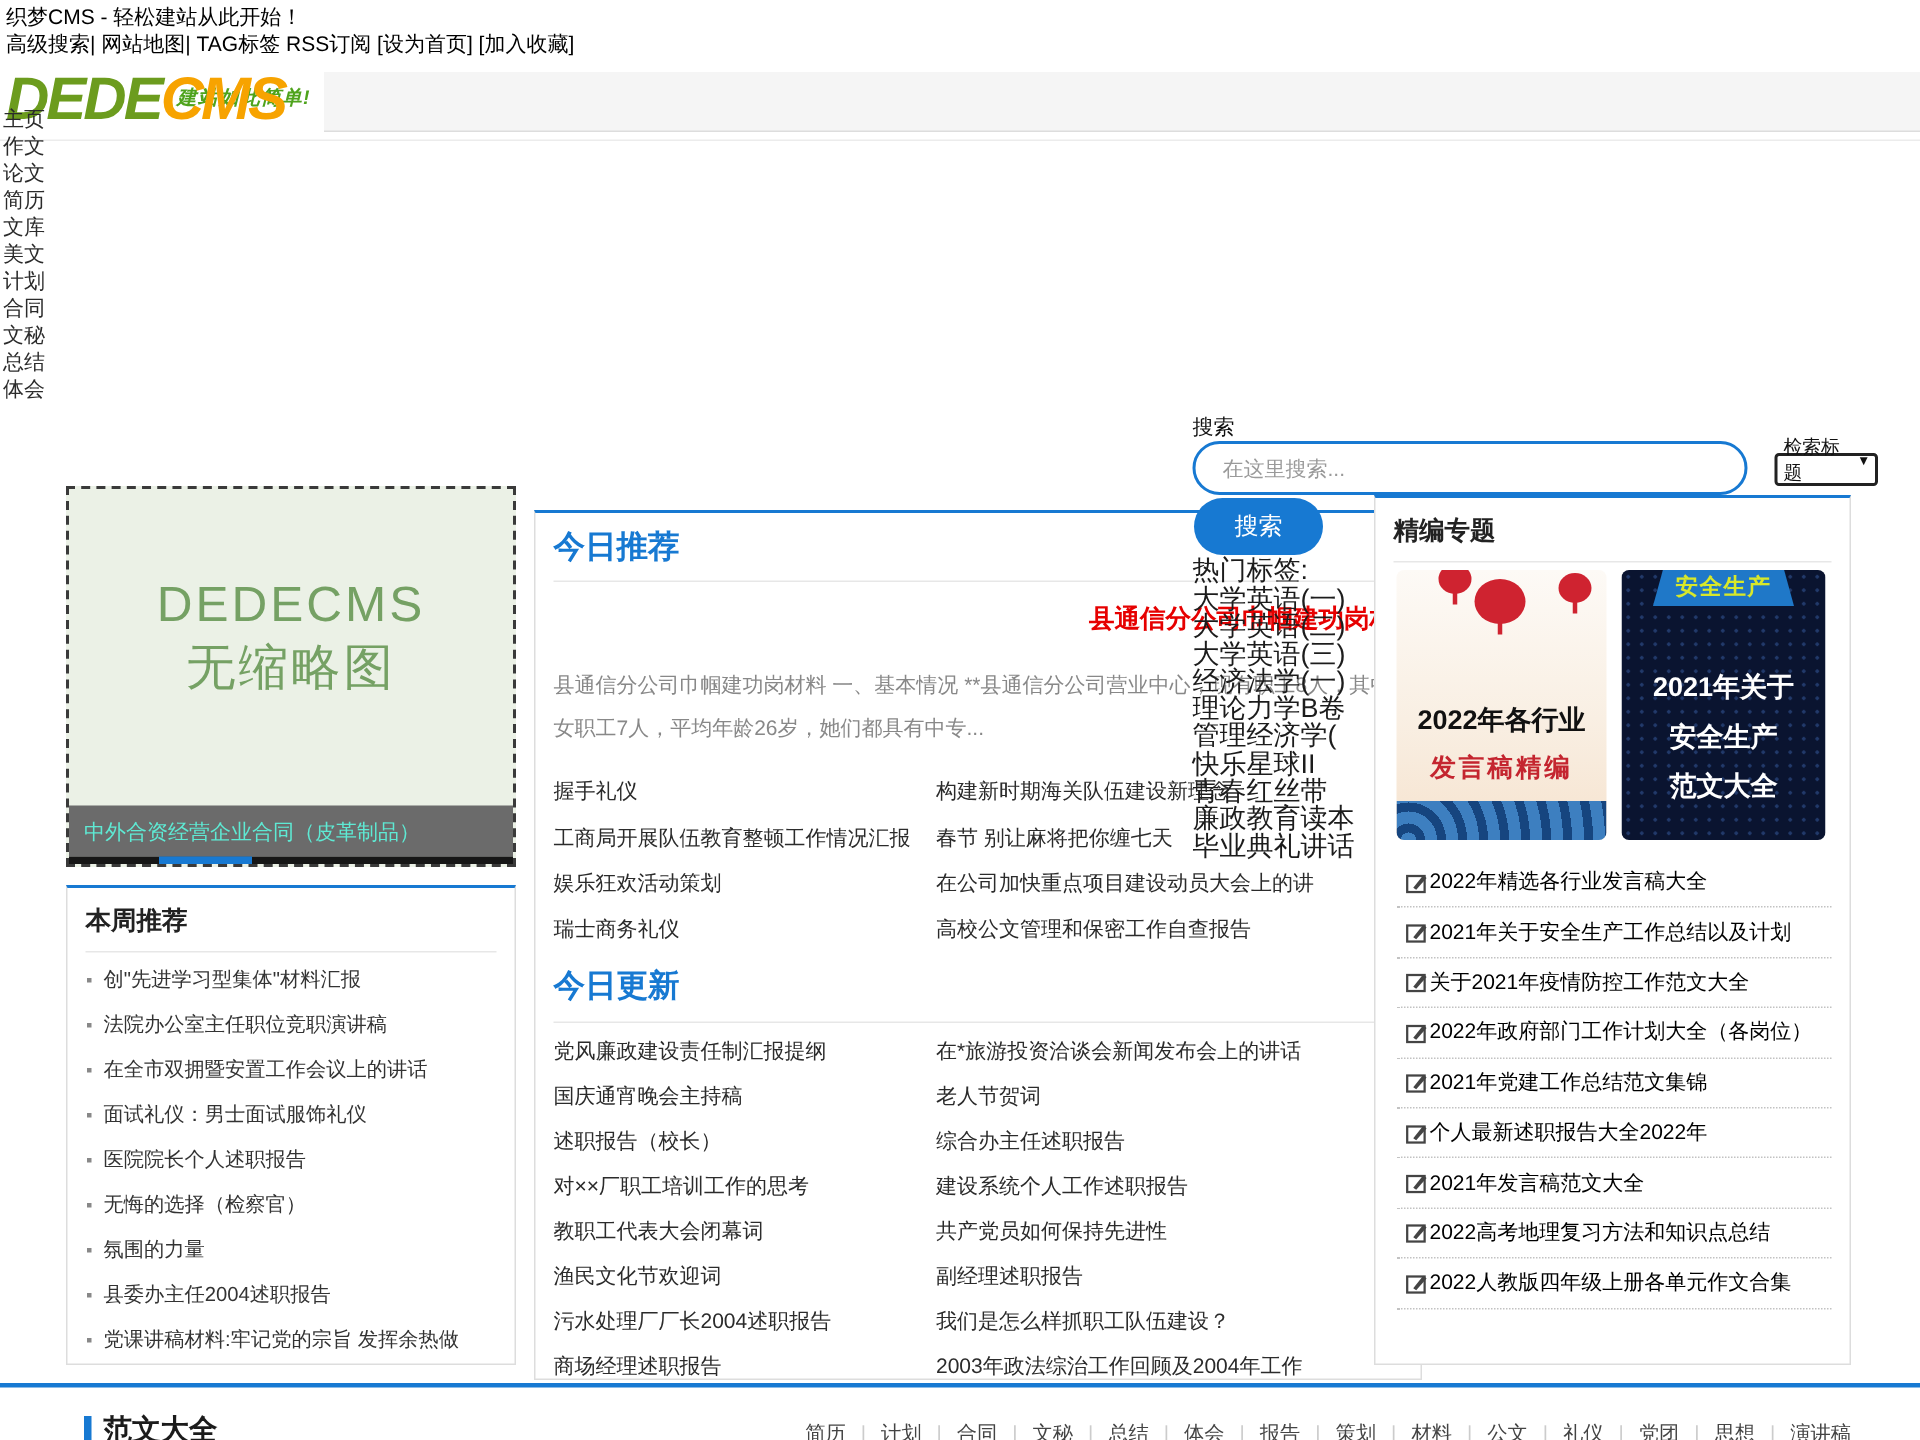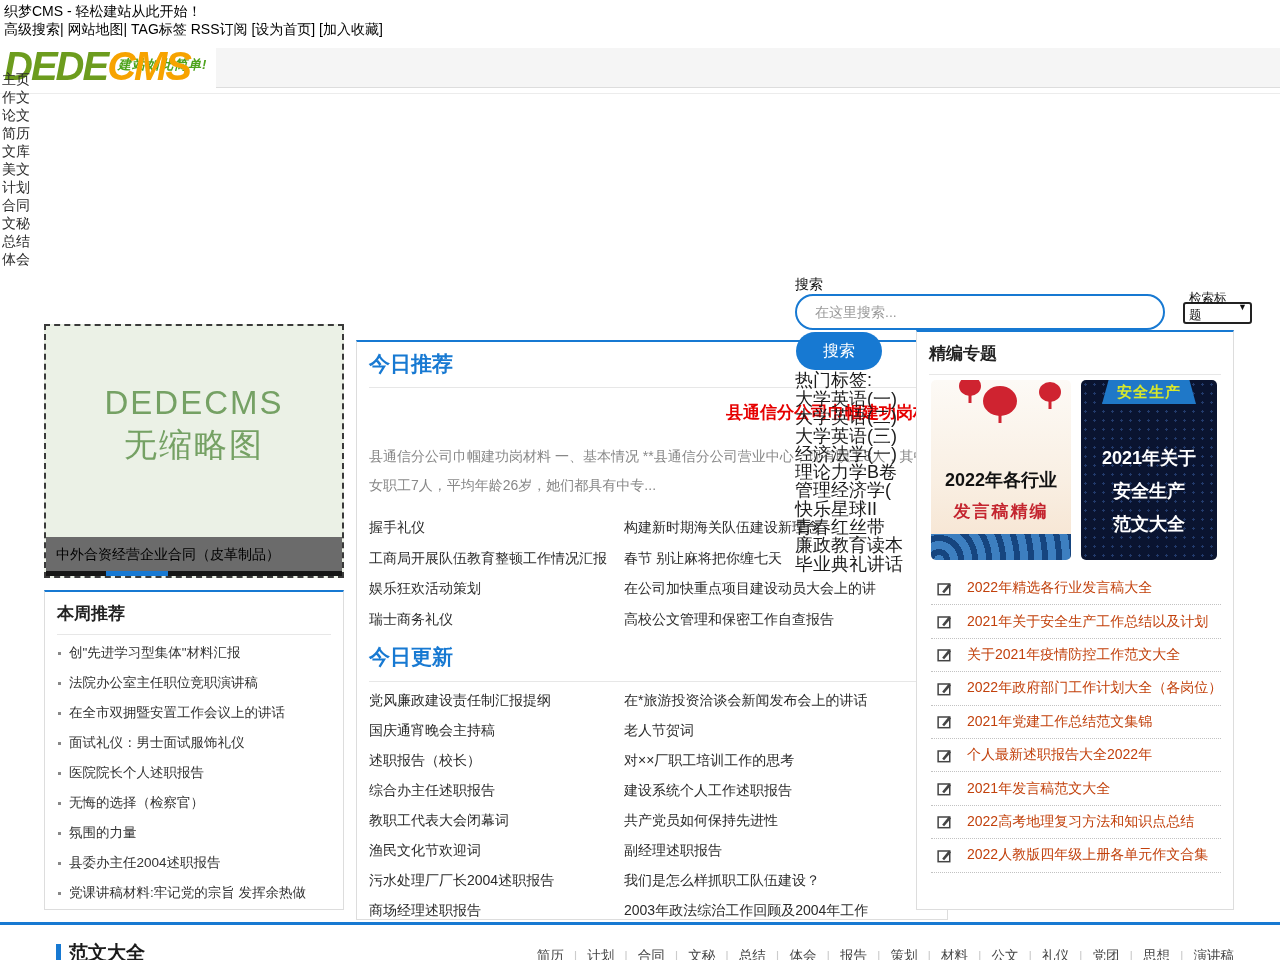--- a/index.html
+++ b/index.html
@@ -53,21 +53,21 @@
   .panel { position:absolute; background:#fff; border:1px solid #ddd; border-top:2px solid #1779d2; }
   .panel h2.blue { color:#1779d2; font-size:21px; font-weight:bold; }
   .rule { border-top:1px solid #e7e7e7; margin:0 12px; }
 
   
   .thumb-box { position:absolute; left:44px; top:324px; width:300px; height:254px;
     border:2px dashed #3a3a3a; background:#ebf1e6; }
   .thumb-text { position:absolute; left:0; right:0; top:56px; text-align:center;
     color:#75a164; font-size:33px; line-height:42px; letter-spacing:2px; }
   .thumb-caption { position:absolute; left:0; right:0; bottom:5px; height:34px; background:#6b6b6b;
-    color:#000000; font-size:14px; line-height:34px; padding-left:10px; white-space:nowrap; overflow:hidden; }
+    color:#5eead4; font-size:14px; line-height:34px; padding-left:10px; white-space:nowrap; overflow:hidden; }
   .thumb-indicator { position:absolute; left:0; right:0; bottom:0; height:5px; background:#161616; }
   .thumb-indicator .seg { position:absolute; left:60px; top:0; width:62px; height:5px; background:#1779d2; }
 
   
   .weekly { left:44px; top:590px; width:300px; height:320px; }
   .weekly h3 { font-size:17px; font-weight:bold; color:#222; margin:10px 12px 0 12px; }
   .weekly .rule { margin-top:9px; }
   .weekly ul { margin-top:3px; }
   .weekly li { height:30px; display:flex; align-items:center; padding-left:13px; font-size:13.5px;
     color:#333; cursor:pointer; white-space:nowrap; overflow:hidden; }
@@ -109,22 +109,22 @@
   .card1-wave { position:absolute; left:0; right:0; bottom:0; height:26px;
     background:repeating-radial-gradient(circle at 8px 26px,#3d7fc0 0 5px,#16457f 5px 11px,#3d7fc0 11px 14px); }
   .card2 { width:136px; height:180px; background:#0a1430;
     background-image:radial-gradient(#223a6b 1px,transparent 1.2px); background-size:9px 9px; }
   .card2-badge { position:absolute; left:50%; transform:translateX(-50%); top:0; width:94px; height:24px;
     background:#1f78c8; clip-path:polygon(7% 0,93% 0,100% 100%,0 100%); color:#d8e82a;
     font-size:15px; font-weight:bold; text-align:center; line-height:24px; letter-spacing:1px; }
   .card2-lines { position:absolute; left:0; right:0; top:62px; text-align:center; color:#fff;
     font-size:18px; font-weight:bold; line-height:33px; }
   .topic-list { position:absolute; left:14px; top:240px; width:290px; }
-  .topic-list li { height:33.4px; display:flex; align-items:center; gap:15px;
-    border-bottom:1px dotted #c2c2c2; font-size:14px; color:#c2410c; cursor:pointer;
+  .topic-list li { height:33.4px; display:flex; align-items:center; gap:1px;
+    border-bottom:1px dotted #c2c2c2; font-size:14px; color:#000000; cursor:pointer;
     white-space:nowrap; overflow:hidden; padding-left:6px; }
   .edit-icon { flex:0 0 auto; width:15px; height:15px; }
 
   
   .footer { position:absolute; left:0; top:922px; width:1280px; height:38px; background:#fff;
     border-top:3px solid #1779d2; padding-top:16px; }
   .footer-title { position:absolute; left:56px; top:15px; display:flex; align-items:center; }
   .footer-title .bar { width:5px; height:19px; background:#1779d2; margin-right:8px; }
   .footer-title .txt { font-size:19px; font-weight:bold; color:#1b1b1b; }
   .footer-cats { position:absolute; right:46px; top:22px; display:flex; font-size:13.5px; color:#444; }
@@ -280,22 +280,22 @@
       </div>
     <h2 class="blue update-title">今日更新</h2>
     <div class="rule rule2"></div>
     <div class="link-grid grid2">
 
     <a href="#">党风廉政建设责任制汇报提纲</a>
         <a href="#">在*旅游投资洽谈会新闻发布会上的讲话</a>
         <a href="#">国庆通宵晚会主持稿</a>
         <a href="#">老人节贺词</a>
         <a href="#">述职报告（校长）</a>
+        <a href="#">综合办主任述职报告</a>
         <a href="#">对××厂职工培训工作的思考</a>
-        <a href="#">综合办主任述职报告</a>
         <a href="#">建设系统个人工作述职报告</a>
         <a href="#">教职工代表大会闭幕词</a>
         <a href="#">共产党员如何保持先进性</a>
         <a href="#">渔民文化节欢迎词</a>
         <a href="#">副经理述职报告</a>
         <a href="#">污水处理厂厂长2004述职报告</a>
         <a href="#">我们是怎么样抓职工队伍建设？</a>
         <a href="#">商场经理述职报告</a>
         <a href="#">2003年政法综治工作回顾及2004年工作</a>
       </div>

